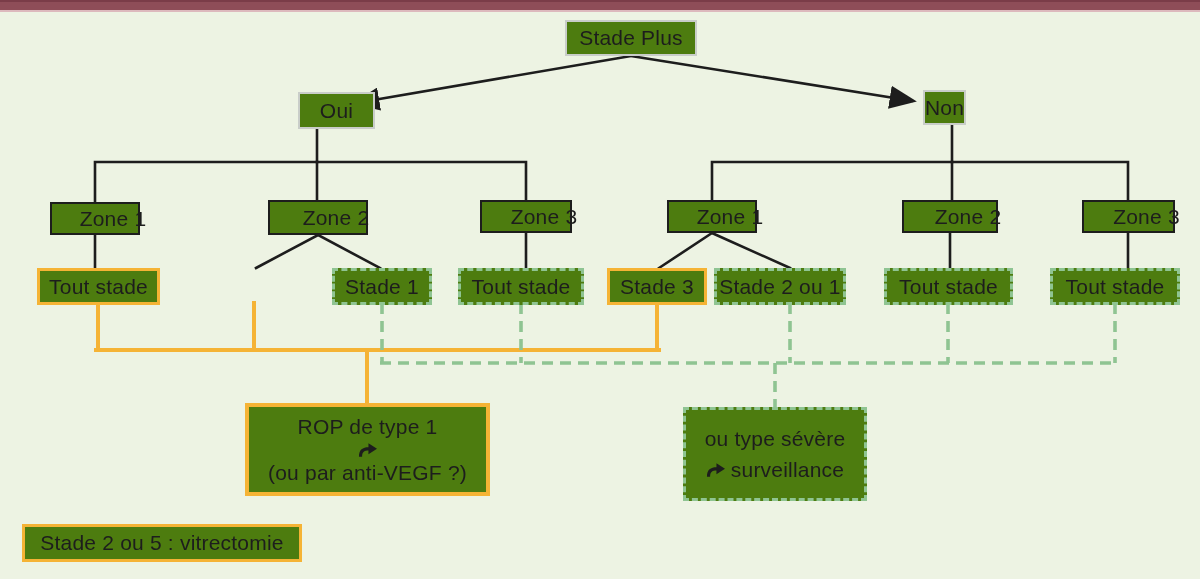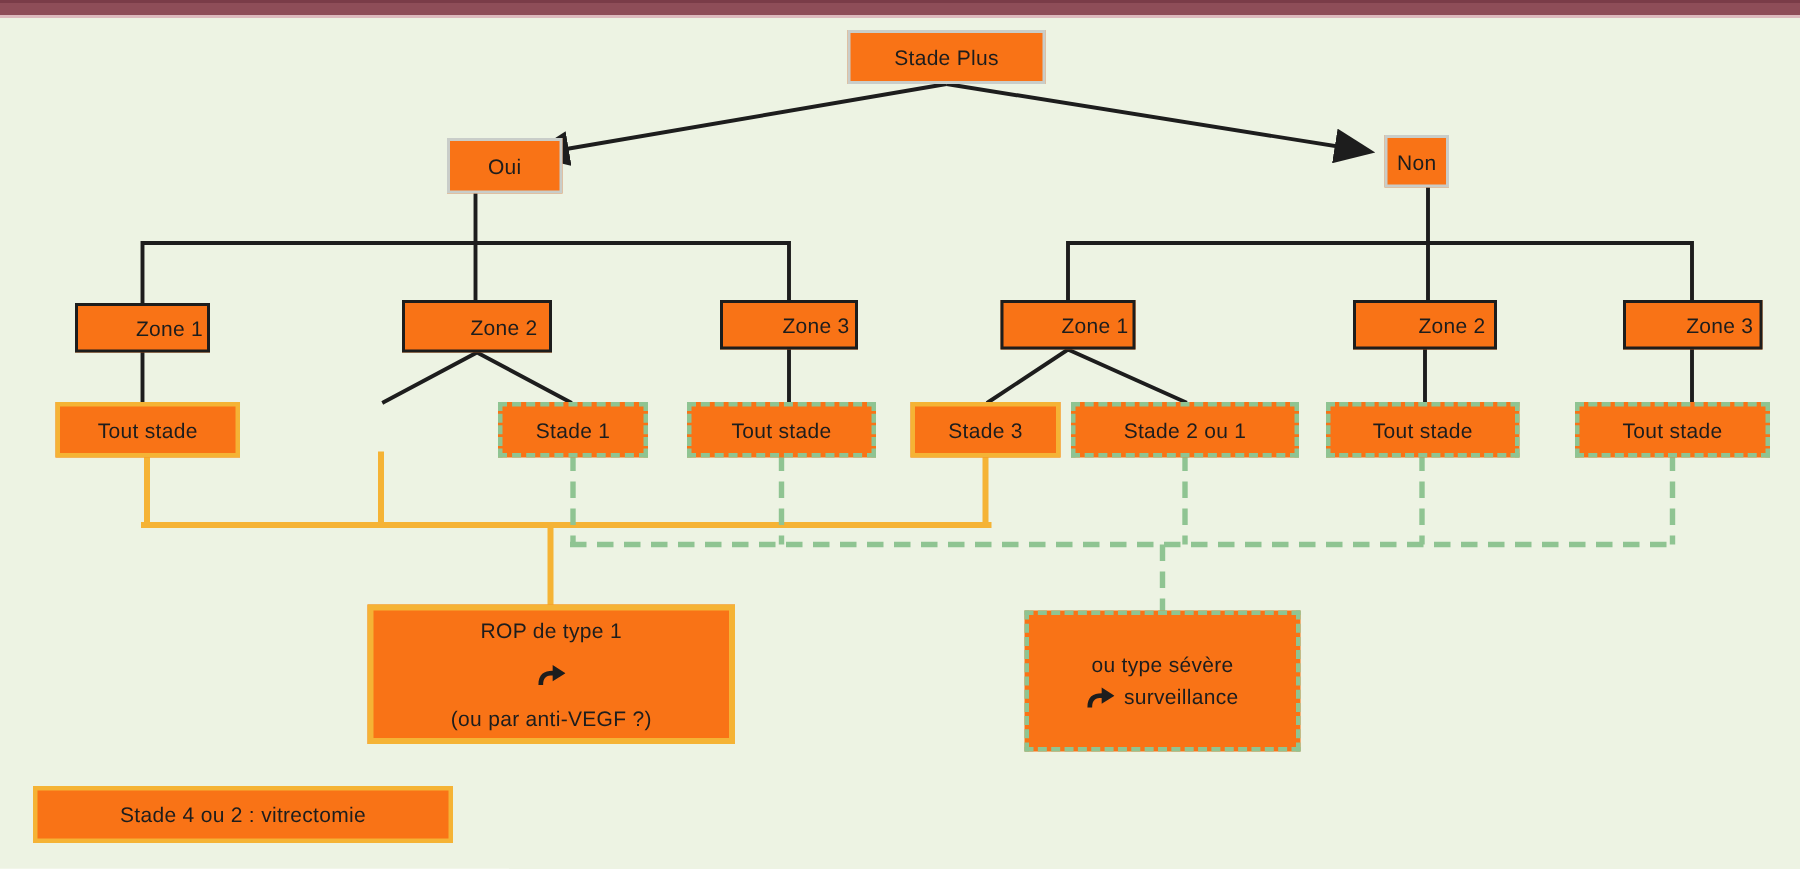--- a/index.html
+++ b/index.html
@@ -22,41 +22,41 @@
     border-top: 2px solid #7a3c48;
     border-bottom: 2px solid #ddb9bd;
     box-sizing: border-box;
   }
   #connectors {
     position: absolute;
     left: 0; top: 0;
   }
   .box {
     position: absolute;
-    background: #f97316;
+    background: #4d7c0f;
     display: flex;
     align-items: center;
     justify-content: center;
-    font-size: 14px;
+    font-size: 21px;
     color: #1d1d1d;
     box-sizing: border-box;
     white-space: nowrap;
     letter-spacing: 0.2px;
   }
   .plain  { border: 2px solid #c9cdc9; }
   .zone   { border: 2.5px solid #1d1d1d; padding-left: 36px; }
   .orange { border: 3px solid #f5b335; }
   .green  { border: 3.5px dashed #8fc492; }
   .outcome {
     flex-direction: column;
     line-height: 1.5;
     text-align: center;
     white-space: normal;
   }
-  .outcome.orange { border-width: 4px; gap: 12px; }
+  .outcome.orange { border-width: 4px; }
   .oline {
     display: flex;
     align-items: center;
     justify-content: center;
     gap: 6px;
   }
   .arrow-icon { display: inline-flex; align-items: center; }
 </style>
 </head>
 <body>
@@ -122,21 +122,21 @@
 
   <div class="box zone" style="left:667px;  top:200px; width:90px; height:33px;">Zone 1</div>
   <div class="box zone" style="left:902px;  top:200px; width:96px; height:33px;">Zone 2</div>
   <div class="box zone" style="left:1082px; top:200px; width:93px; height:33px;">Zone 3</div>
 
   <div class="box orange" style="left:37px;  top:268px; width:123px; height:37px;">Tout stade</div>
   <div class="box green" style="left:332px; top:268px; width:100px; height:37px;">Stade 1</div>
   <div class="box green" style="left:458px; top:268px; width:126px; height:37px;">Tout stade</div>
 
   <div class="box orange" style="left:607px;  top:268px; width:100px; height:37px;">Stade 3</div>
-  <div class="box green" style="left:714px;  top:268px; width:152px; height:37px;">Stade 2 ou 1</div>
+  <div class="box green" style="left:714px;  top:268px; width:132px; height:37px;">Stade 2 ou 1</div>
   <div class="box green" style="left:884px;  top:268px; width:129px; height:37px;">Tout stade</div>
   <div class="box green" style="left:1050px; top:268px; width:130px; height:37px;">Tout stade</div>
 
   <div class="box orange outcome" style="left:245px; top:403px; width:245px; height:93px;">
     <div class="oline">
       <span>ROP de type 1</span>
     </div>
     <div class="oline">
       <span class="arrow-icon">
         <svg width="19" height="14" viewBox="0 0 20 14">
@@ -156,15 +156,15 @@
     <div class="oline">
       <span class="arrow-icon">
         <svg width="19" height="14" viewBox="0 0 20 14">
           <path d="M1,14 C1,6.5 5,4 11,4 L11,0 L20,5.7 L11,11.4 L11,7.4 C7,7.4 4.3,8.4 4.3,14 Z" fill="#1d1d1d"></path>
         </svg>
       </span>
       <span>surveillance</span>
     </div>
   </div>
 
-  <div class="box orange" style="left:22px; top:524px; width:280px; height:38px;">Stade 4 ou 2 : vitrectomie</div>
+  <div class="box orange" style="left:22px; top:524px; width:280px; height:38px;">Stade 2 ou 5 : vitrectomie</div>
 
 </div>
 
 </body></html>

